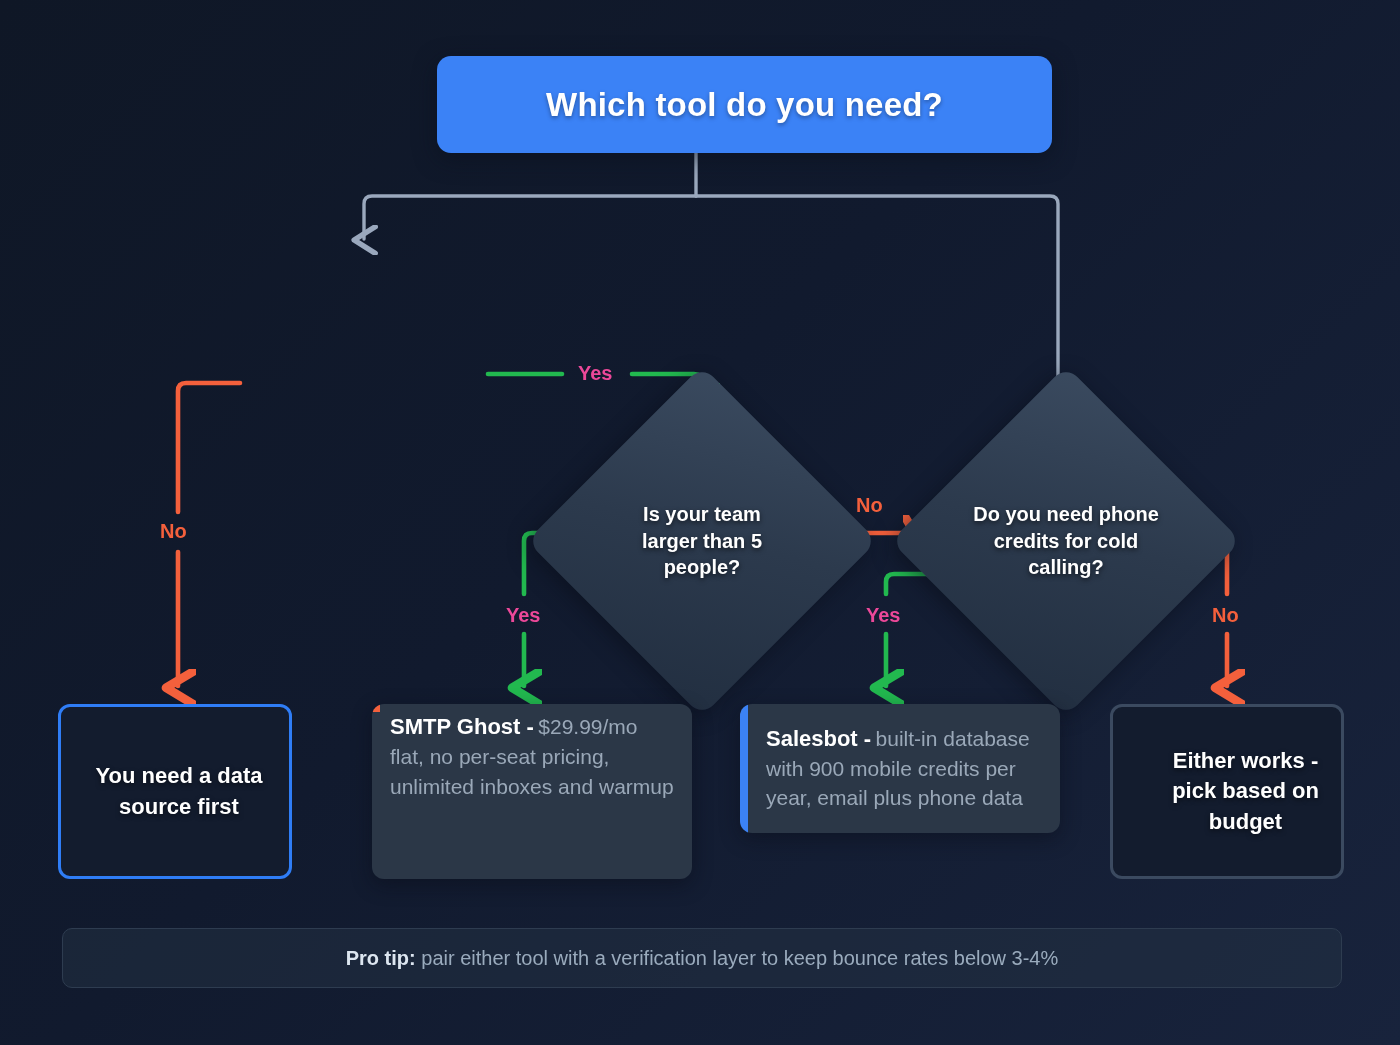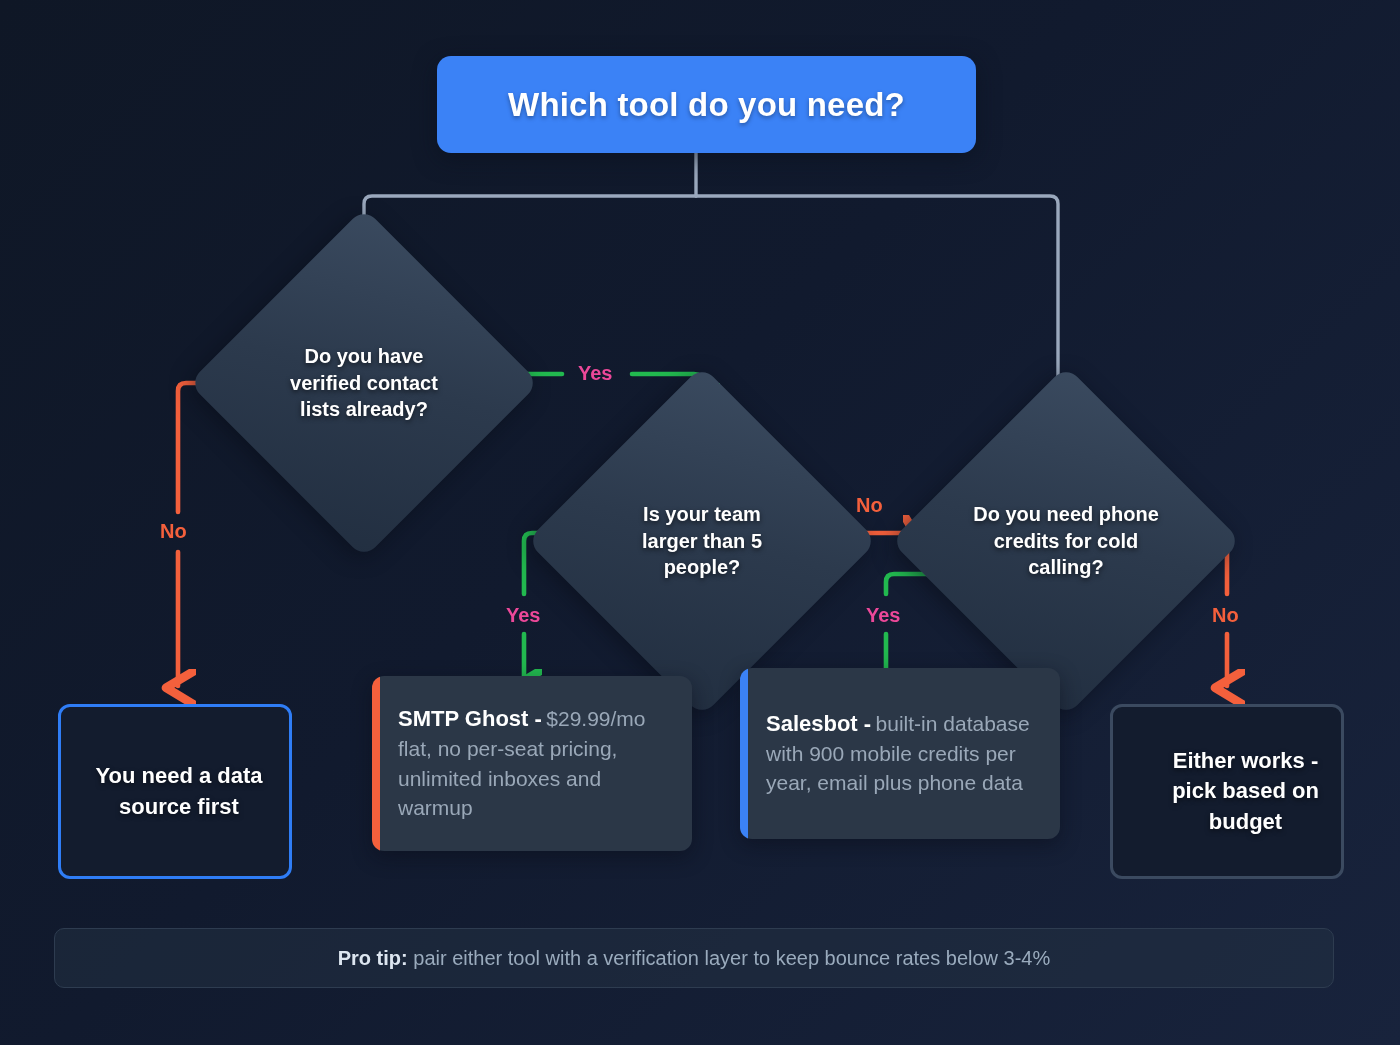--- a/index.html
+++ b/index.html
@@ -32,21 +32,21 @@
     pointer-events: none;
     z-index: 1;
   }
 
   
   .node { position: absolute; z-index: 2; }
 
   
   #title-box {
     left: 437px; top: 56px;
-    width: 539px; height: 97px;
+    width: 615px; height: 97px;
     background: #3b82f6;
     border-radius: 14px;
     display: flex;
     align-items: center;
     justify-content: center;
     box-shadow: 0 6px 22px rgba(10,16,30,.55);
   }
   #title-box .label {
     color: #ffffff;
     font-size: 33px;
@@ -135,28 +135,28 @@
     font-size: 22px;
     font-weight: bold;
   }
   .card.filled .desc {
     color: #9aa8b8;
     font-size: 21px;
     line-height: 1.42;
   }
 
   #c-datasource { left: 58px;   top: 704px; width: 234px; height: 175px; padding-left: 8px; }
-  #c-smtp       { left: 372px;  top: 676px; width: 320px; height: 175px; }
-  #c-salesbot   { left: 740px;  top: 668px; width: 320px; height: 171px; justify-content: center; }
+  #c-smtp       { left: 372px;  top: 704px; width: 320px; height: 175px; flex-direction: column; }
+  #c-salesbot   { left: 740px;  top: 704px; width: 320px; height: 129px; justify-content: center; }
   #c-either     { left: 1110px; top: 704px; width: 234px; height: 175px; padding-left: 37px; }
 
   
   #footer {
     position: absolute;
-    left: 54px; top: 928px;
+    left: 62px; top: 928px;
     width: 1280px; height: 60px;
     background: #23314480;
     border: 1px solid #2e3c50;
     border-radius: 10px;
     display: flex;
     align-items: center;
     justify-content: center;
     z-index: 2;
   }
   #footer .txt {
@@ -230,24 +230,20 @@
   <span class="edge-label no" style="left:856px; top:494px;">No</span>
 
   <span class="edge-label yes" style="left:866px; top:604px;">Yes</span>
 
   <span class="edge-label no" style="left:1212px; top:604px;">No</span>
 
   <div class="node" id="title-box">
     <span class="label">Which tool do you need?</span>
   </div>
 
-  <div class="node diamond" id="d-verified">
-    <div class="shape"></div>
-    <span class="label">Do you have verified contact lists already?</span>
-  </div>
 
   <div class="node diamond" id="d-team">
     <div class="shape"></div>
     <span class="label">Is your team larger than 5 people?</span>
   </div>
 
   <div class="node diamond" id="d-phone">
     <div class="shape"></div>
     <span class="label">Do you need phone credits for cold calling?</span>
   </div>

